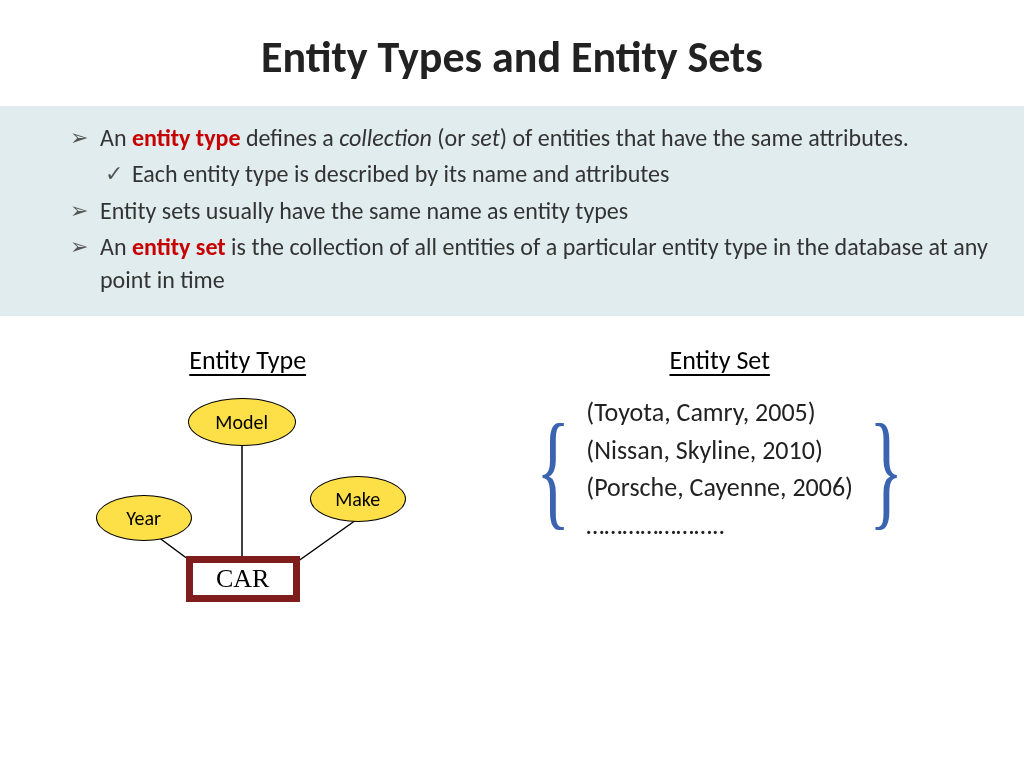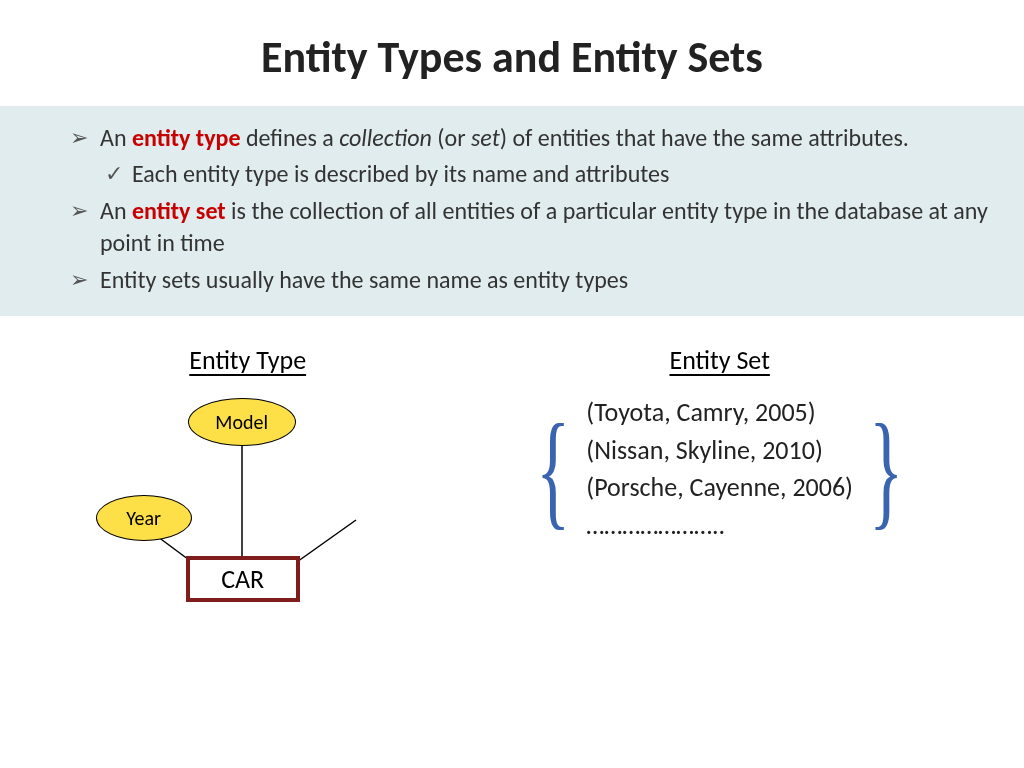--- a/index.html
+++ b/index.html
@@ -92,27 +92,28 @@
       align-items: center;
       justify-content: center;
       font-size: 20px;
       z-index: 2;
     }
     .oval.model { left: 120px; top: 4px;  width: 108px; height: 48px; }
     .oval.year  { left: 28px;  top: 101px; width: 96px;  height: 46px; }
     .oval.make  { left: 242px; top: 82px; width: 96px;  height: 46px; }
     .rect {
       position: absolute;
-      border: 4px solid #7f1d1d;
+      border: 7px solid #7f1d1d;
       background: #fff;
       display: flex;
       align-items: center;
       justify-content: center;
       font-size: 26px;
       z-index: 2;
+      font-family: Liberation Serif, serif;
     }
     .rect.car { left: 118px; top: 162px; width: 114px; height: 46px; }
     .line { position: absolute; stroke: #000; stroke-width: 1.5; z-index: 1; }
     .set-wrap {
       position: relative;
       width: 410px;
       margin: 10px auto 0 auto;
       display: flex;
       align-items: center;
       justify-content: center;
@@ -135,37 +136,38 @@
 </head>
 <body>
 
 <div class="title">Entity Types and Entity Sets</div>
 
 <div class="content-box">
   <div class="bullet-item">
     <span>An </span><span class="red-bold">entity type</span><span> defines a </span><span class="italic">collection</span><span> (or </span><span class="italic">set</span><span>) of entities that have the same attributes.</span>
   </div>
   <div class="sub-item">Each entity type is described by its name and attributes</div>
+  <div class="bullet-item">Entity sets usually have the same name as entity types</div>
   <div class="bullet-item">
     <span>An </span><span class="red-bold">entity set</span><span> is the collection of all entities of a particular entity type in the database at any point in time</span>
   </div>
-  <div class="bullet-item">Entity sets usually have the same name as entity types</div>
 </div>
 
 <div class="lower">
   <div class="left-col">
     <div class="col-head">Entity Type</div>
     <div class="er-diagram">
       <svg class="line" width="360" height="220">
         <line x1="174" y1="50" x2="174" y2="164"></line>
         <line x1="78" y1="134" x2="140" y2="180"></line>
         <line x1="288" y1="126" x2="212" y2="180"></line>
       </svg>
       <div class="oval model">Model</div>
       <div class="oval year">Year</div>
+      <div class="oval make">Make</div>
       <div class="rect car">CAR</div>
     </div>
   </div>
 
   <div class="right-col">
     <div class="col-head">Entity Set</div>
     <div class="set-wrap">
       <div class="brace">{</div>
       <div class="set-list">
         <div>(Toyota, Camry, 2005)</div>

